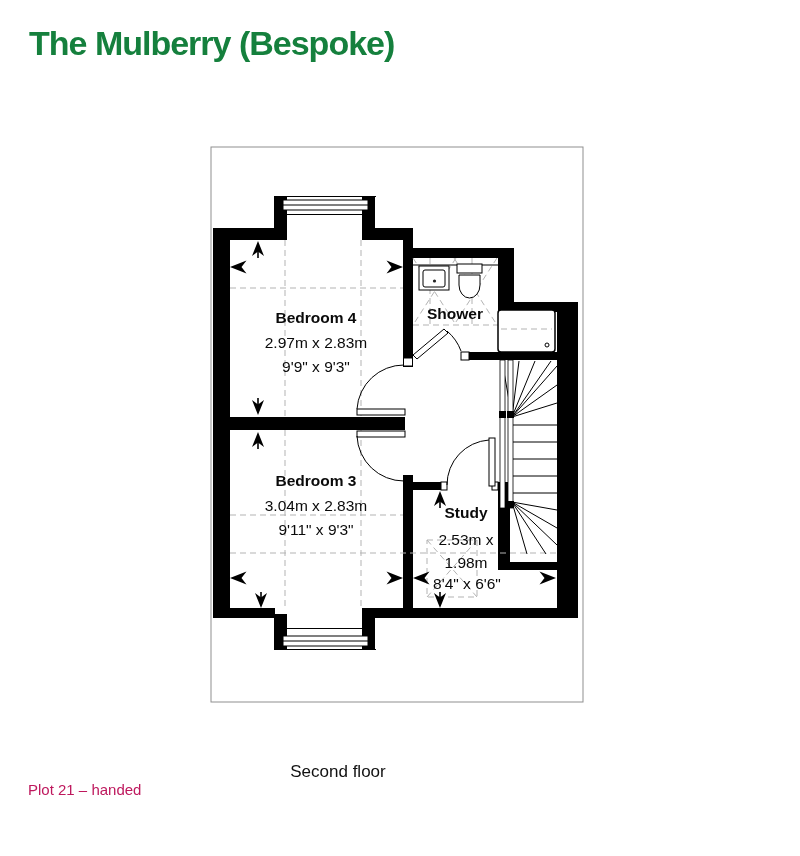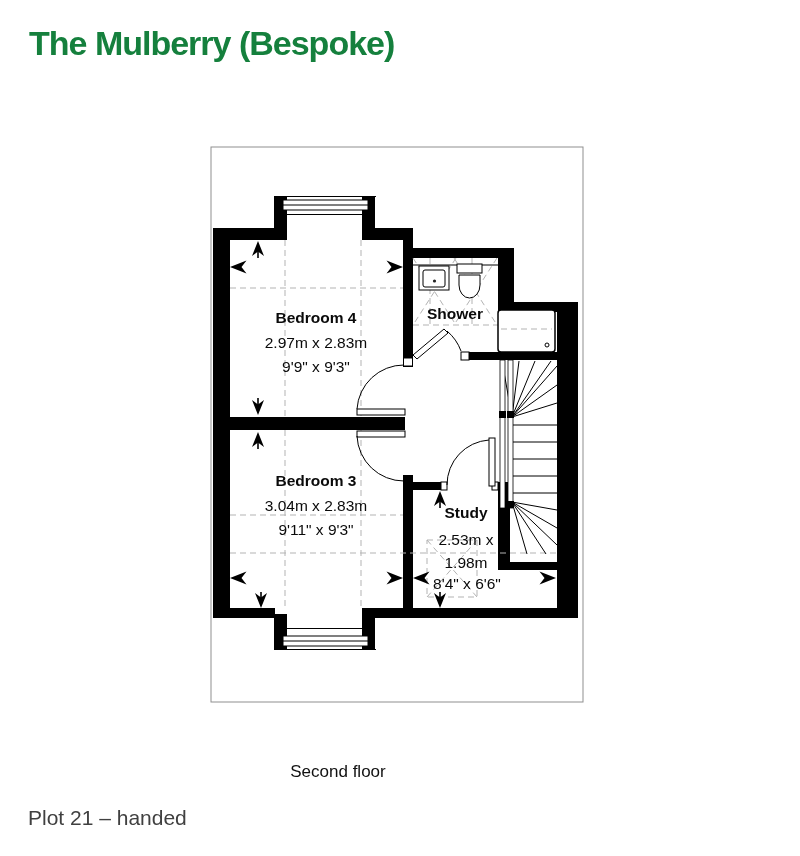--- a/index.html
+++ b/index.html
@@ -1,19 +1,19 @@
 <!DOCTYPE html>
 <html><head>
 <meta charset="utf-8">
 <style>
   html,body{margin:0;padding:0;background:#ffffff;}
   body{width:800px;height:856px;position:relative;font-family:"Liberation Sans",sans-serif;color:#0a0a0a;overflow:hidden;}
   .page-title{position:absolute;left:29px;top:24px;font-size:34px;font-weight:700;letter-spacing:-1px;}
   .floor-caption{position:absolute;left:0;top:762px;width:676px;text-align:center;font-size:17px;color:#111;}
-  .plot-caption{position:absolute;left:28px;top:806px;font-size:21px;color:#404040;}
+  .plot-caption{position:absolute;left:28px;top:781px;font-size:15px;color:#be185d;}
   svg.plan{position:absolute;left:210px;top:146px;}
   svg text{font-family:"Liberation Sans",sans-serif;font-size:15.5px;fill:#0a0a0a;}
   svg text.b{font-weight:700;}
   .wall{fill:#000;stroke:none;}
   .jamb{fill:#fff;stroke:#000;stroke-width:1;}
   .thin{stroke:#000;stroke-width:1;fill:none;}
   .leaf{fill:#fff;stroke:#000;stroke-width:1;}
   .dash{stroke:#b3b3b3;stroke-width:1;fill:none;stroke-dasharray:6 4;}
   .arrow{fill:#000;}
   .stem{stroke:#000;stroke-width:1.6;}

